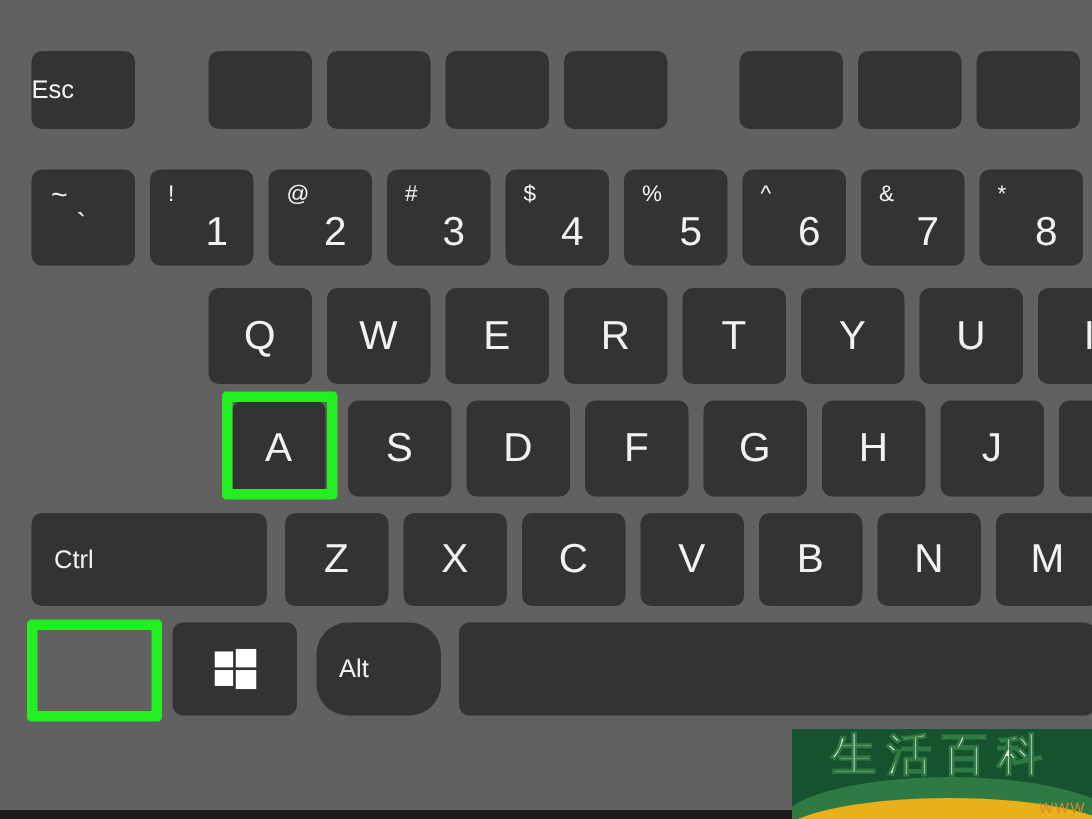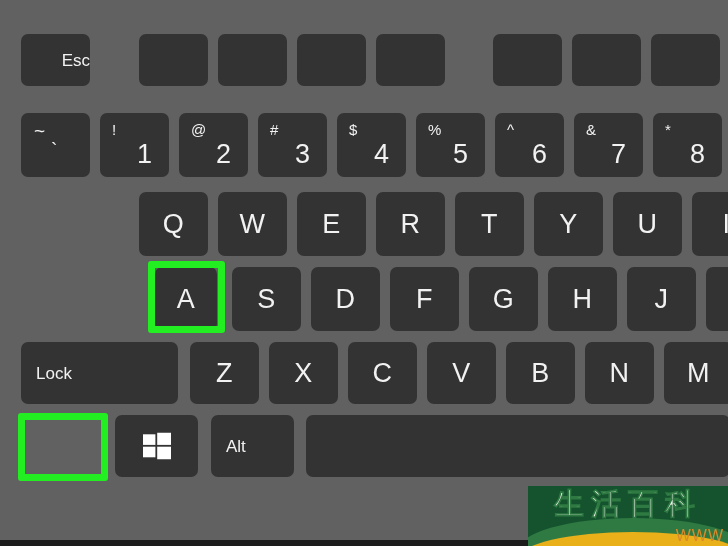--- a/index.html
+++ b/index.html
@@ -38,21 +38,21 @@
   
   .key .word {
     position: absolute;
     left: 15px;
     top: 50%;
     transform: translateY(-50%);
     font-size: 17px;
     line-height: 1;
     white-space: nowrap;
   }
-  .key.esc .word { left: 0; right: 0; text-align: right; }
+  .key.esc .word { left: 0; right: 0; text-align: left; }
   
   .key .upper {
     position: absolute;
     left: 12px;
     top: 9px;
     font-size: 15px;
     line-height: 1;
   }
   .key .lower {
     position: absolute;
@@ -140,21 +140,21 @@
     width: 230px;
     height: 28px;
     background: #e9b01a;
     border-radius: 120px 120px 0 0 / 28px 28px 0 0;
     z-index: 2;
   }
   #watermark .wm-sub {
     position: absolute;
     right: 4px;
     bottom: 1px;
-    font-size: 16px;
+    font-size: 10px;
     color: #d98a2b;
     z-index: 4;
     letter-spacing: 1px;
   }
   #bottom-strip {
     position: absolute;
     left: 0;
     bottom: 0;
     width: 728px;
     height: 6px;
@@ -253,21 +253,21 @@
     <div class="key" style="left: 548px; top: 267px; width: 69px; height: 64px;">
       <span class="glyph">H</span>
     </div>
     <div class="key" style="left: 627px; top: 267px; width: 69px; height: 64px;">
       <span class="glyph">J</span>
     </div>
     <div class="key" style="left: 706px; top: 267px; width: 69px; height: 64px;">
       <span class="glyph"></span>
     </div>
     <div class="key" style="left: 21px; top: 342px; width: 157px; height: 62px;">
-      <span class="word">Lock</span>
+      <span class="word">Ctrl</span>
     </div>
     <div class="key" style="left: 190px; top: 342px; width: 69px; height: 62px;">
       <span class="glyph">Z</span>
     </div>
     <div class="key" style="left: 269px; top: 342px; width: 69px; height: 62px;">
       <span class="glyph">X</span>
     </div>
     <div class="key" style="left: 348px; top: 342px; width: 69px; height: 62px;">
       <span class="glyph">C</span>
     </div>
@@ -284,21 +284,21 @@
       <span class="glyph">M</span>
     </div>
     <div class="key" style="left: 115px; top: 415px; width: 83px; height: 62px;">
       <svg class="winlogo" viewBox="0 0 28 27">
         <rect x="0" y="1.8" width="12.4" height="10.6" fill="#ffffff"></rect>
         <rect x="14.2" y="0" width="13.8" height="12.4" fill="#ffffff"></rect>
         <rect x="0" y="14.2" width="12.4" height="10.6" fill="#ffffff"></rect>
         <rect x="14.2" y="14.2" width="13.8" height="12.8" fill="#ffffff"></rect>
       </svg>
     </div>
-    <div class="key" style="left: 211px; top: 415px; width: 83px; height: 62px;">
+    <div class="key" style="left: 211px; top: 415px; width: 83px; height: 62px; border-radius: 21px;">
       <span class="word">Alt</span>
     </div>
     <div class="key" style="left: 306px; top: 415px; width: 424px; height: 62px;"></div>
     <div class="highlight" style="left: 148px; top: 261px; width: 77px; height: 72px; border-color: rgb(34, 238, 34);"></div>
     <div class="highlight" style="left: 18px; top: 413px; width: 90px; height: 68px; border-color: rgb(34, 238, 34);"></div>
     <div id="bottom-strip"></div>
     <div id="watermark">
       <div class="wm-cn">生活百科</div>
       <div class="band-green"></div>
       <div class="band-yellow"></div>

